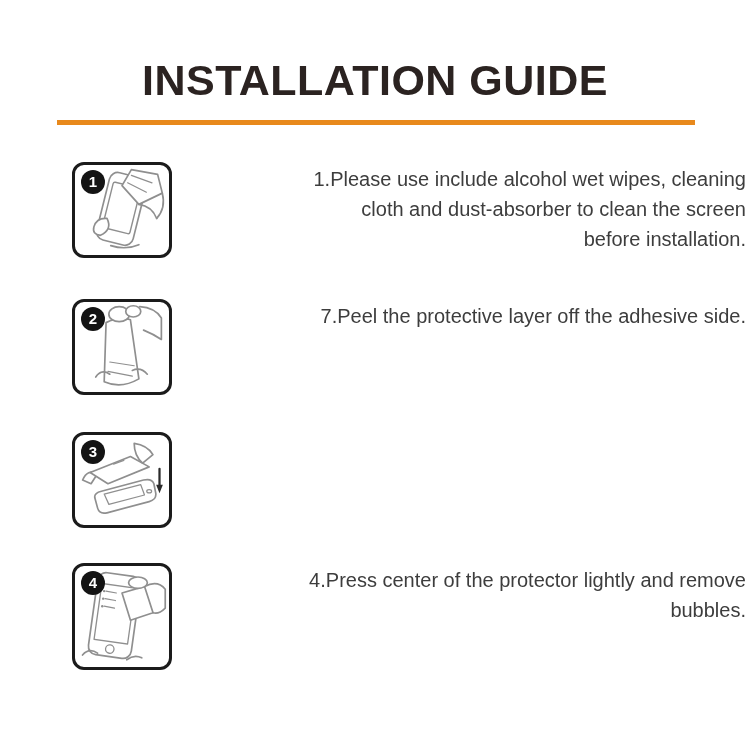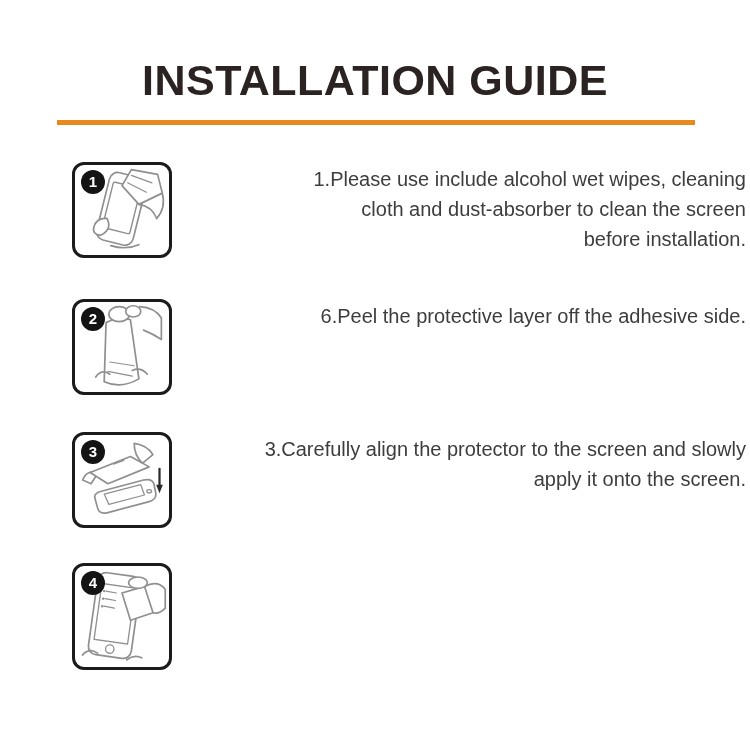--- a/index.html
+++ b/index.html
@@ -121,42 +121,40 @@
           <path d="M33,22 Q47,15 59,19 L68,82 Q49,93 31,85 Z" fill="#ffffff"></path>
           <path d="M37,64 L63,68 M35,74 L61,79" stroke-width="1.3"></path>
           <ellipse cx="47" cy="13" rx="11" ry="8" fill="#ffffff"></ellipse>
           <ellipse cx="62" cy="10" rx="8" ry="6" fill="#ffffff"></ellipse>
           <path d="M69,5 Q85,6 92,17 L92,40 Q83,34 73,30"></path>
           <path d="M22,80 Q28,71 37,77 M77,77 Q70,69 61,73"></path>
         </g>
       </svg>
       <span class="badge">2</span>
     </div>
-    <p class="step-text">6.Peel the protective layer off the adhesive side.</p>
+    <p class="step-text">7.Peel the protective layer off the adhesive side.</p>
   </section>
 
   <section class="step step-3">
     <div class="icon-box">
       <svg viewBox="0 0 100 96">
         <g fill="none" stroke="#8f8f8f" stroke-width="1.8" stroke-linecap="round" stroke-linejoin="round">
           <path d="M8,48 Q13,36 24,41 L17,52 Z" fill="#ffffff"></path>
           <path d="M16,40 L59,23 L79,34 L35,52 Z" fill="#ffffff"></path>
           <path d="M41,31 L52,27" stroke-width="1.3"></path>
           <path d="M63,9 Q77,11 83,21 L72,30 Q63,22 63,9 Z" fill="#ffffff"></path>
           <path d="M28,60 L73,48 Q82,46 84,52 L86,62 Q87,69 79,71 L34,83 Q26,85 24,78 L21,67 Q20,62 28,60 Z" fill="#ffffff"></path>
           <path d="M31,63 L70,53 L74,64 L36,74 Z" stroke-width="1.3"></path>
           <ellipse cx="79" cy="60" rx="2.6" ry="1.8" stroke-width="1.3"></ellipse>
           <line x1="90" y1="36" x2="90" y2="54" stroke="#2a2a2a" stroke-width="2.4"></line>
           <polygon points="86.4,53 93.6,53 90,62" fill="#2a2a2a" stroke="none"></polygon>
         </g>
       </svg>
       <span class="badge">3</span>
     </div>
-    <p class="step-text">3.Carefully align the protector to  the screen and slowly
-apply it onto the screen.</p>
   </section>
 
   <section class="step step-4">
     <div class="icon-box">
       <svg viewBox="0 0 100 106">
         <g fill="none" stroke="#8f8f8f" stroke-width="1.8" stroke-linecap="round" stroke-linejoin="round">
           <g transform="rotate(8 42 52)">
             <rect x="19" y="8" width="46" height="88" rx="9"></rect>
             <rect x="24" y="20" width="36" height="60" stroke-width="1.4"></rect>
             <circle cx="42" cy="88" r="4.5" stroke-width="1.4"></circle>
@@ -170,15 +168,17 @@
             <line x1="33" y1="26" x2="44" y2="28"></line>
             <circle cx="30" cy="34" r="1.3" fill="#8f8f8f" stroke="none"></circle>
             <line x1="32" y1="34" x2="43" y2="36"></line>
             <circle cx="29" cy="42" r="1.3" fill="#8f8f8f" stroke="none"></circle>
             <line x1="31" y1="42" x2="42" y2="44"></line>
           </g>
         </g>
       </svg>
       <span class="badge">4</span>
     </div>
+    <p class="step-text">4.Press center of the protector lightly and remove
+bubbles.</p>
   </section>
 
 </div>
 
 </body></html>

